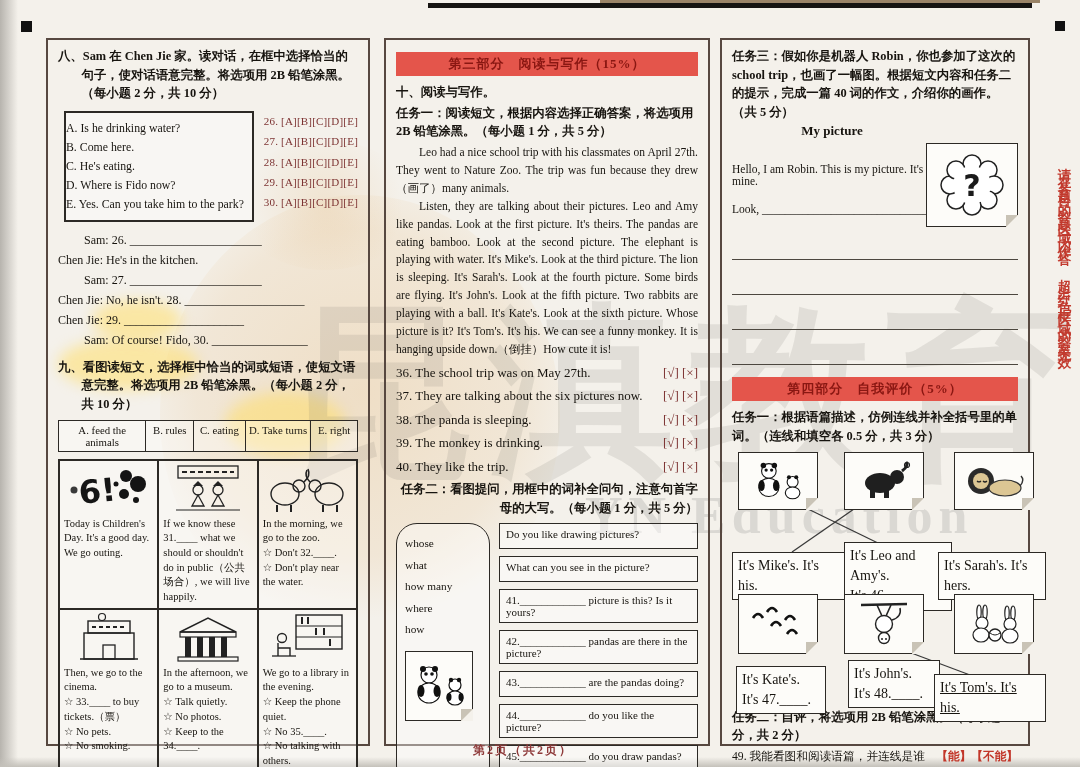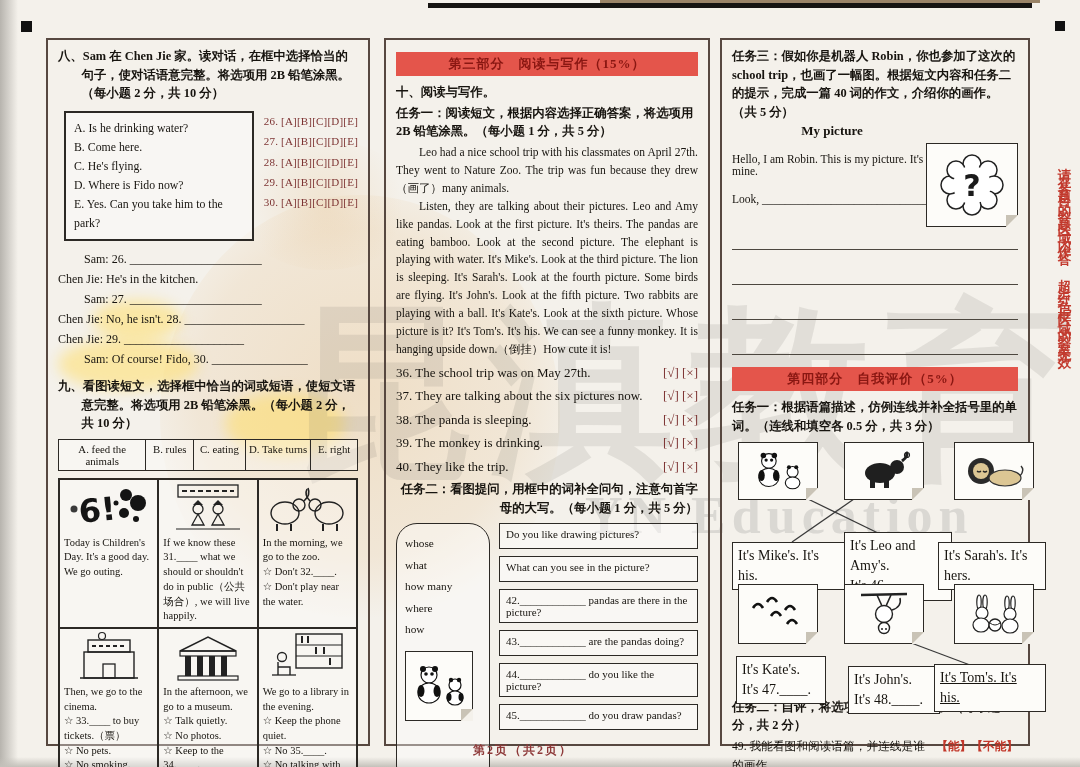--- a/index.html
+++ b/index.html
@@ -23,21 +23,21 @@
   
   .col{position:absolute;top:38px;height:708px;border:2px solid #574840;box-sizing:border-box;}
   #col1{left:46px;width:324px;}
   #col2{left:384px;width:326px;}
   #col3{left:720px;width:310px;}
   .colpad{padding:7px 10px 0 10px;position:relative;height:100%;box-sizing:border-box;}
   .cnh{font-weight:bold;font-size:12.4px;line-height:1.5;padding-left:1.9em;text-indent:-1.9em;}
   .preline{white-space:pre-line;}
   
   .optrow{display:flex;gap:10px;margin:8px 0 9px 6px;}
-  .obox{border:2px solid #2c2925;padding:6px 8px;width:192px;font-size:11.8px;line-height:1.62;background:rgba(255,255,255,.4);}
+  .obox{border:2px solid #2c2925;padding:6px 0;width:192px;font-size:11.8px;line-height:1.62;background:rgba(255,255,255,.4);}
   .bubbles{font-size:11px;color:#7c3231;line-height:1.85;white-space:nowrap;letter-spacing:.2px;}
   .dlg{font-size:12px;line-height:1.66;margin-bottom:7px;}
   .dlg .ind{padding-left:26px;}
   
   .wbank{display:flex;border:1.5px solid #2c2925;margin:6px 0 7px 0;background:rgba(255,255,255,.35);}
   .wbank>div{border-right:1.5px solid #2c2925;padding:3px 2px;font-size:10.8px;text-align:center;box-sizing:border-box;}
   .wbank>div:last-child{border-right:none;}
   .pgrid{display:grid;grid-template-columns:1fr 1fr 1fr;border:1.5px solid #2c2925;background:rgba(255,255,255,.35);}
   .pcell{border:1px solid #2c2925;padding:2px 4px 3px 4px;font-size:10.5px;line-height:1.4;}
   .pimg{height:54px;display:flex;align-items:center;justify-content:center;}
@@ -53,21 +53,21 @@
     font-size:11.3px;line-height:1.9;height:264px;background:rgba(255,255,255,.4);}
   .qcol{flex:1;display:flex;flex-direction:column;gap:7px;}
   .qbox{border:1.5px solid #2c2925;font-size:11px;padding:4px 6px;min-height:16px;background:rgba(255,255,255,.45);}
   
   .ncard{position:relative;border:1.5px solid #2c2925;background:#fdfcf9;}
   .ncard::after{content:"";position:absolute;right:-1px;bottom:-1px;width:0;height:0;border-style:solid;
     border-width:0 0 12px 12px;border-color:transparent transparent #f4f1eb #c9c3b6;}
   
   .essay{position:relative;}
   .etitle{font-weight:bold;font-size:13px;width:200px;text-align:center;margin-top:2px;}
-  .eline{font-size:11.5px;margin-top:14px;}
+  .eline{font-size:11.5px;margin-top:24px;}
   .picbox{position:absolute;right:0px;top:20px;width:90px;height:82px;display:flex;align-items:center;justify-content:center;}
   .rule{border-bottom:1.3px solid #4c473f;height:34px;}
   .match{position:relative;height:252px;margin-top:6px;}
   .mcard{position:absolute;width:78px;height:56px;display:flex;align-items:center;justify-content:center;}
   .mlabel{position:absolute;border:1.3px solid #2c2925;background:#fdfcf9;font-size:14px;
     padding:3px 5px;line-height:1.45;white-space:pre-line;}
   .mlines{position:absolute;left:0;top:0;}
   .selfq{font-size:11.7px;line-height:1.6;display:flex;justify-content:space-between;}
   .able{color:#c2372a;font-weight:bold;white-space:nowrap;}
   
@@ -97,21 +97,21 @@
   <div class="wm-en">YN Education</div>
 
   <div class="col" id="col1">
     <div class="colpad">
       <div class="cnh">八、Sam 在 Chen Jie 家。读对话，在框中选择恰当的句子，使对话语意完整。将选项用 2B 铅笔涂黑。（每小题 2 分，共 10 分）</div>
 
       <div class="optrow">
         <div class="obox">
           <div>A. Is he drinking water?</div>
           <div>B. Come here.</div>
-          <div>C. He's flying.</div>
+          <div>C. He's eating.</div>
           <div>D. Where is Fido now?</div>
           <div>E. Yes. Can you take him to the park?</div>
         </div>
         <div class="bubbles">
           <div>26. [A][B][C][D][E]</div>
           <div>27. [A][B][C][D][E]</div>
           <div>28. [A][B][C][D][E]</div>
           <div>29. [A][B][C][D][E]</div>
           <div>30. [A][B][C][D][E]</div>
         </div>
@@ -300,20 +300,21 @@
                 <circle cx="48" cy="17" r="2.2" fill="#111"></circle>
               <ellipse cx="44" cy="35" rx="8" ry="7" fill="#fff" stroke="#111" stroke-width="1.2"></ellipse>
               <ellipse cx="38" cy="34" rx="2.5" ry="4" fill="#111"></ellipse>
                 <ellipse cx="50" cy="34" rx="2.5" ry="4" fill="#111"></ellipse>
             </svg>
           </div>
         </div>
         <div class="qcol">
           <div class="qbox">Do you like drawing pictures?</div>
           <div class="qbox">What can you see in the picture?</div>
+          <div class="qbox">41.____________ picture is this? Is it yours?</div>
           <div class="qbox">42.____________ pandas are there in the picture?</div>
           <div class="qbox">43.____________ are the pandas doing?</div>
           <div class="qbox">44.____________ do you like the picture?</div>
           <div class="qbox">45.____________ do you draw pandas?</div>
         </div>
       </div>
     </div>
   </div>
 
   <div class="col" id="col3">
@@ -430,21 +431,21 @@
             <path d="M25 30 Q30 34 35 30" stroke="#222" stroke-width="1" fill="none"></path>
             <ellipse cx="42" cy="10" rx="2.2" ry="7" fill="#fff" stroke="#222" stroke-width="1.2"></ellipse>
             <ellipse cx="48" cy="10" rx="2.2" ry="7" fill="#fff" stroke="#222" stroke-width="1.2"></ellipse>
             <circle cx="45" cy="21" r="6" fill="#fff" stroke="#222" stroke-width="1.2"></circle>
             <ellipse cx="45" cy="33" rx="8" ry="7" fill="#fff" stroke="#222" stroke-width="1.2"></ellipse>
           </svg>
         </div>
 
         <div class="mlabel" style="left:4px;top:214px;width:78px;">It's Kate's.
 It's 47.____.</div>
-        <div class="mlabel" style="left:116px;top:224px;width:80px;">It's John's.
+        <div class="mlabel" style="left:116px;top:208px;width:80px;">It's John's.
 It's 48.____.</div>
         <div class="mlabel" style="left:202px;top:222px;width:100px;text-decoration:underline;">It's Tom's. It's his.</div>
       </div>
 
       <div class="cnh" style="padding-left:0;text-indent:0;margin-top:4px;">任务二：自评，将选项用 2B 铅笔涂黑。（每小题 1 分，共 2 分）</div>
       <div class="selfq" style="margin-top:3px;">
         <span>49. 我能看图和阅读语篇，并连线是谁的画作。</span>
         <span class="able">【能】【不能】</span>
       </div>
 

